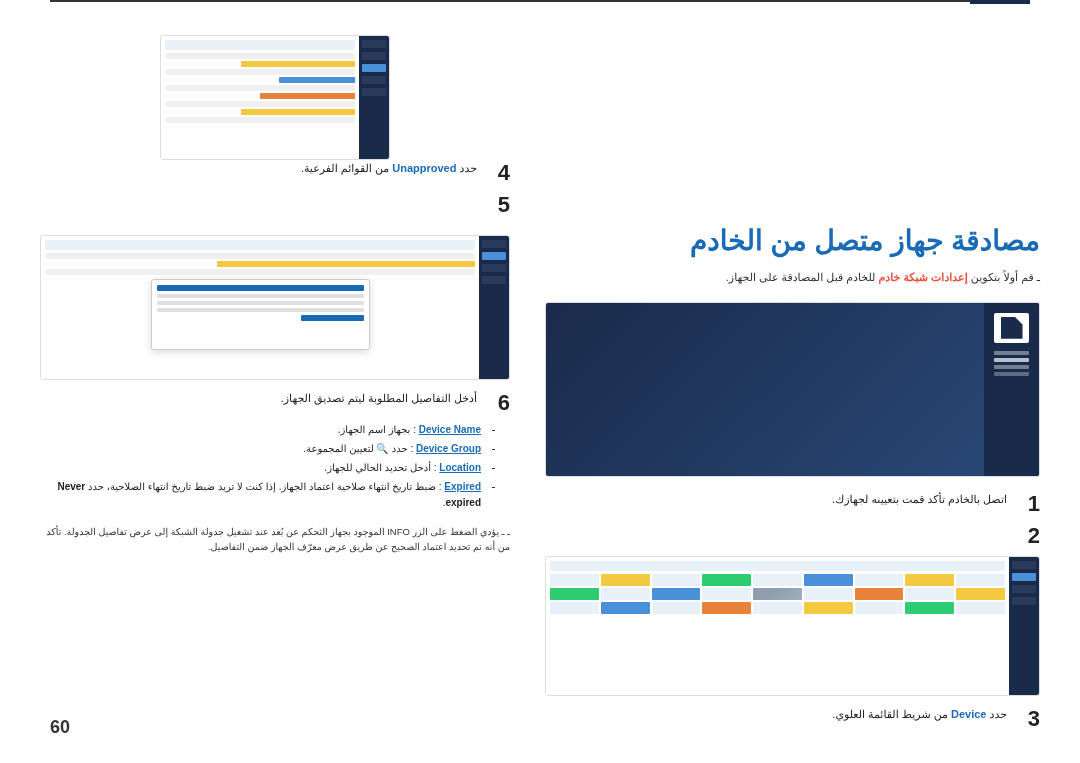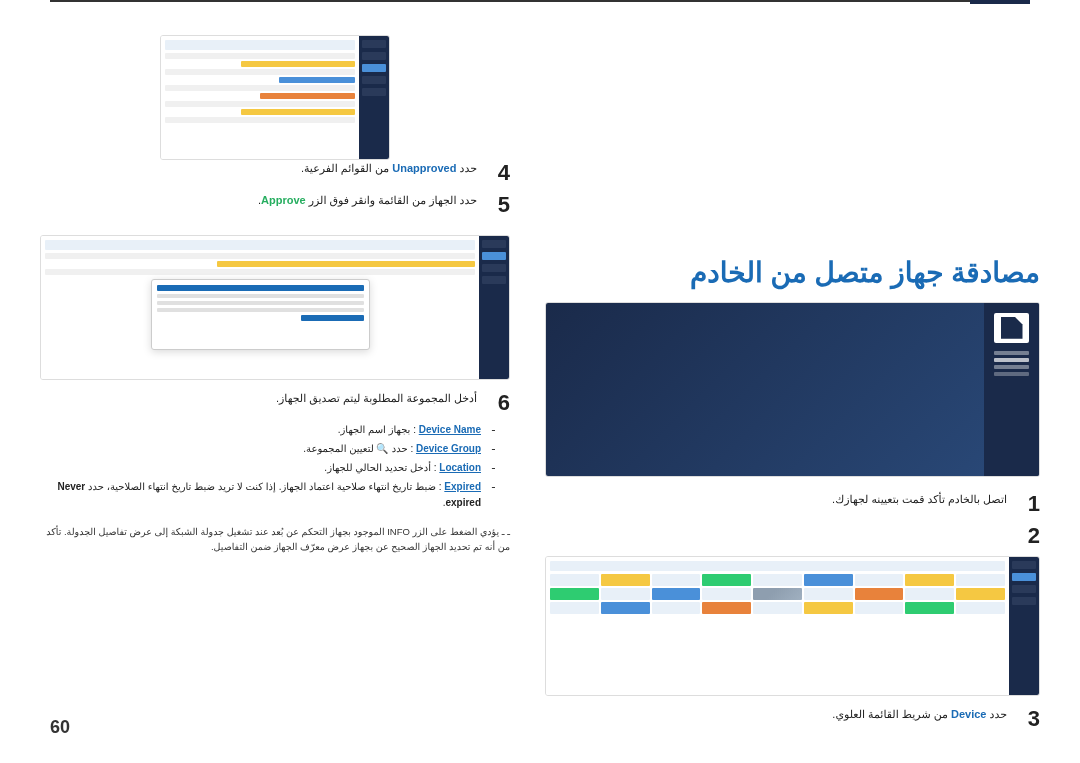--- a/index.html
+++ b/index.html
@@ -340,23 +340,20 @@
 
     <div class="steps-4-5">
       <div class="step-row">
         <div class="step-num">4</div>
         <div class="step-desc">
           <span>حدد </span><span class="blue-link">Unapproved</span><span> من القوائم الفرعية.</span>
         </div>
       </div>
       <div class="step-row">
         <div class="step-num">5</div>
-        <div class="step-desc">
-          <span>حدد الجهاز من القائمة وانقر فوق الزر </span><span class="green-link">Approve</span><span>.</span>
-        </div>
       </div>
     </div>
 
     <div class="screenshot-box mid-screenshot" style="margin-bottom:10px;">
       <div class="mock-ui">
         <div class="mock-sidebar">
           <div class="mock-sidebar-item"></div>
           <div class="mock-sidebar-item active"></div>
           <div class="mock-sidebar-item"></div>
           <div class="mock-sidebar-item"></div>
@@ -375,21 +372,21 @@
               <div class="mock-dialog-btn"></div>
             </div>
           </div>
         </div>
       </div>
     </div>
 
     <div>
       <div class="step-row">
         <div class="step-num">6</div>
-        <div class="step-desc">أدخل المجموعة المطلوبة ليتم تصديق الجهاز.</div>
+        <div class="step-desc">أدخل التفاصيل المطلوبة ليتم تصديق الجهاز.</div>
       </div>
     </div>
 
     <div class="sub-items">
       <div class="sub-item">
         <span class="sub-dash">ـ</span>
         <div class="sub-desc">
           <span class="blue">Device Name</span>
           <span>: بجهاز اسم الجهاز.</span>
         </div>
@@ -412,29 +409,32 @@
         <span class="sub-dash">ـ</span>
         <div class="sub-desc">
           <span class="blue">Expired</span>
           <span>: ضبط تاريخ انتهاء صلاحية اعتماد الجهاز. إذا كنت لا تريد ضبط تاريخ انتهاء الصلاحية، حدد </span><span class="bold">Never expired</span><span>.</span>
         </div>
       </div>
     </div>
 
     <div class="note-text">
       <span>ـ </span>
-      <span>ـ يؤدي الضغط على الزر INFO الموجود بجهاز التحكم عن بُعد عند تشغيل جدولة الشبكة إلى عرض تفاصيل الجدولة. تأكد من أنه تم تحديد الجهاز الصحيح عن بجهاز عرض معرّف الجهاز ضمن التفاصيل.</span>
+      <span>ـ يؤدي الضغط على الزر INFO الموجود بجهاز التحكم عن بُعد عند تشغيل جدولة الشبكة إلى عرض تفاصيل الجدولة. تأكد من أنه تم تحديد اعتماد الصحيح عن طريق عرض معرّف الجهاز ضمن التفاصيل.</span>
     </div>
 
   </div>
 
   <div class="col-right">
 
     <div class="arabic-title">مصادقة جهاز متصل من الخادم</div>
 
+    <div class="intro-text">
+      <span>ـ قم أولاً بتكوين </span><span class="highlight">إعدادات شبكة خادم</span><span> للخادم قبل المصادقة على الجهاز.</span>
+    </div>
 
     <div class="screenshot-box" style="width:100%;height:175px;margin-bottom:14px;">
       <div class="brand-screenshot" style="width:100%;height:100%;">
 
         <div style="width:55px;height:100%;background:#1a2a4a;display:flex;flex-direction:column;align-items:center;padding:10px 5px;">
           <div style="width:35px;height:30px;background:#fff;border-radius:2px;margin-bottom:8px;display:flex;align-items:center;justify-content:center;">
             <div style="width:22px;height:22px;background:#1a2a4a;clip-path:polygon(0 0,65% 0,100% 35%,100% 100%,0 100%);"></div>
           </div>
           <div style="height:4px;background:rgba(255,255,255,0.4);border-radius:1px;width:35px;margin-bottom:3px;"></div>
           <div style="height:4px;background:rgba(255,255,255,0.7);border-radius:1px;width:35px;margin-bottom:3px;"></div>

